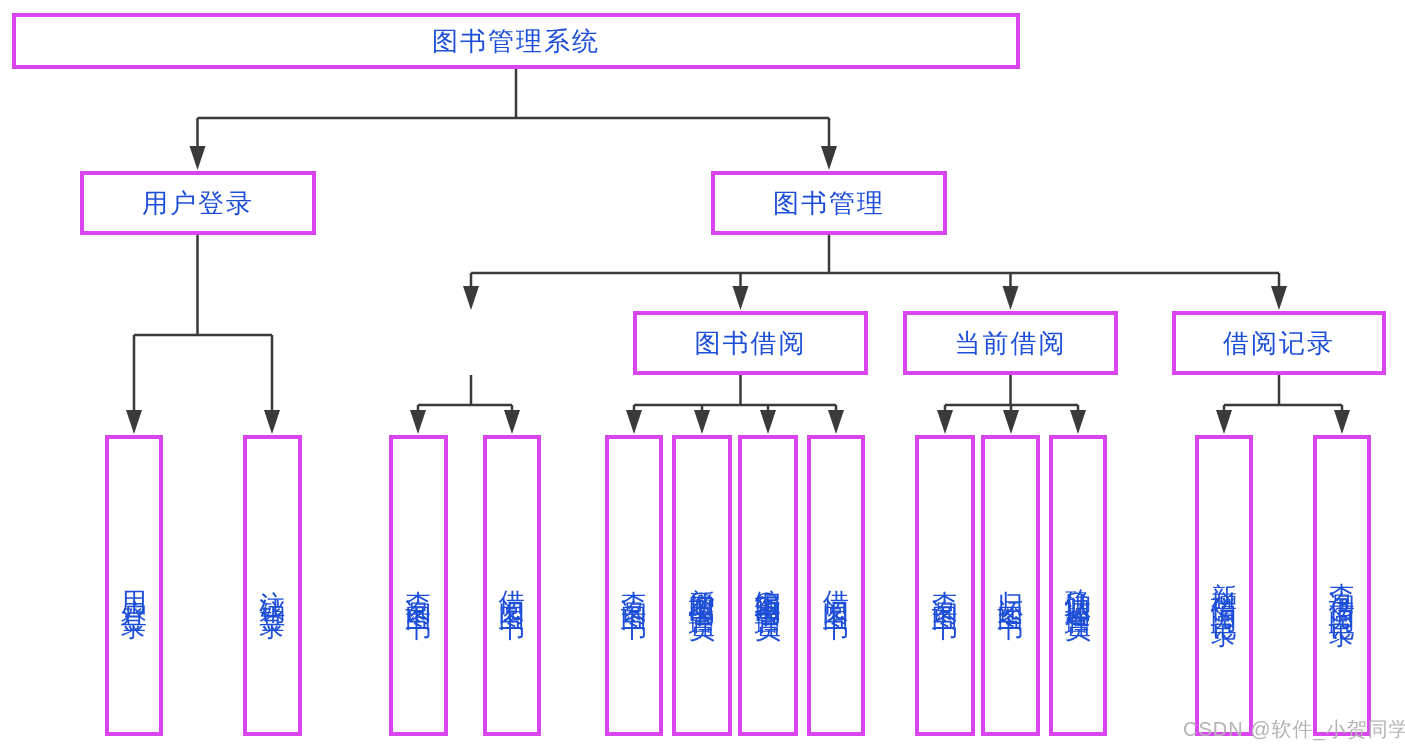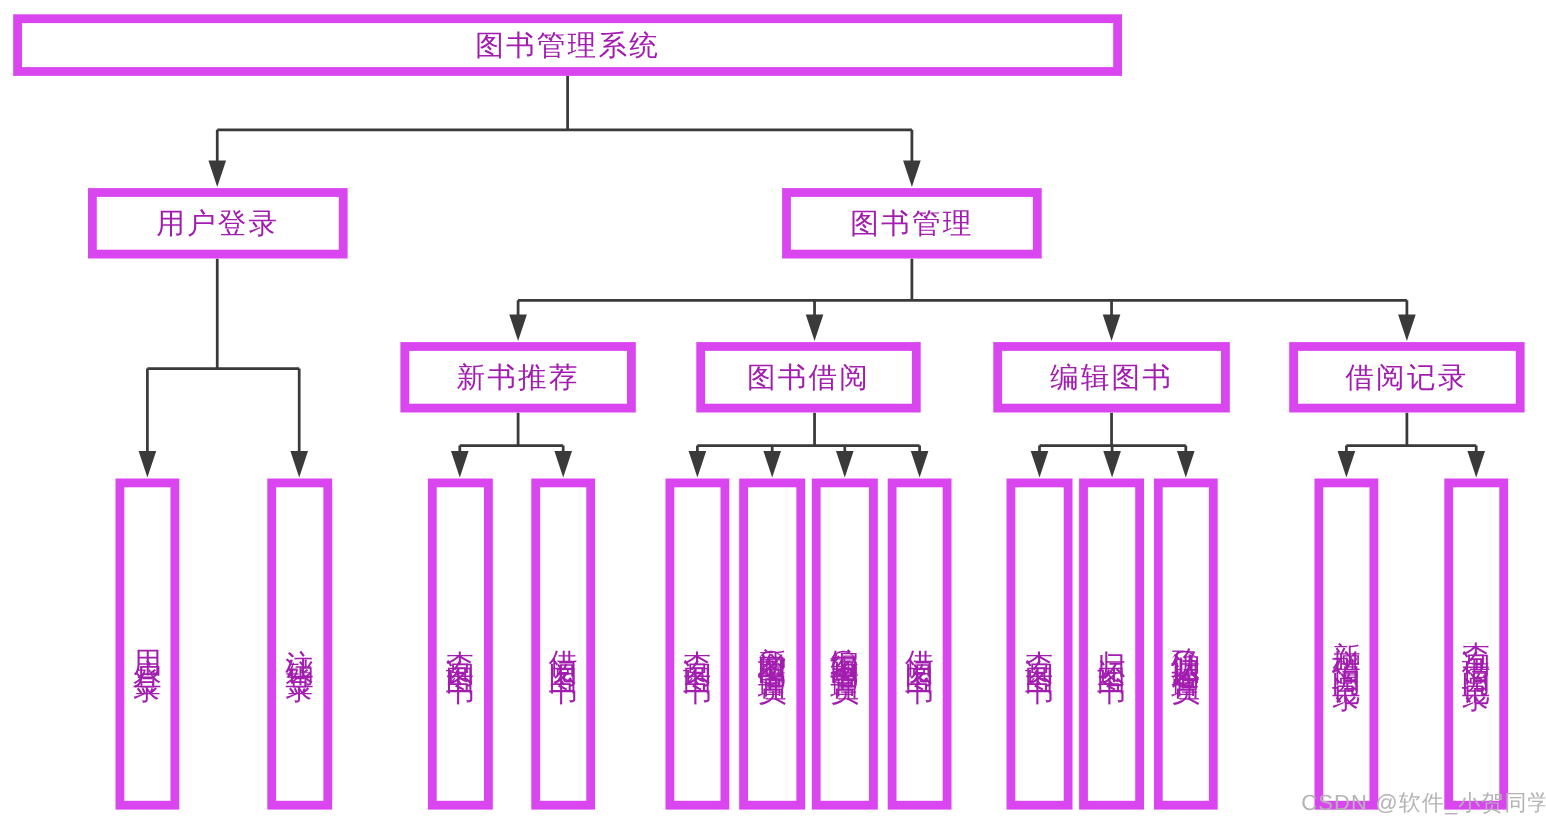--- a/index.html
+++ b/index.html
@@ -7,44 +7,44 @@
     position:relative;
     width:1405px;height:747px;
     background:#ffffff;
     font-family:"Liberation Sans",sans-serif;
     overflow:hidden;
   }
   #wires{position:absolute;left:0;top:0;width:1405px;height:747px;pointer-events:none;}
   .node{
     position:absolute;
     box-sizing:border-box;
-    border:8px solid #d946ef;
+    border:4px solid #d946ef;
     background:#ffffff;
     display:flex;
     align-items:center;
     justify-content:center;
-    color:#a21caf;
+    color:#1d4ed8;
     font-size:26px;
     letter-spacing:2px;
     white-space:nowrap;
   }
   .vnode .vlabel{
     writing-mode:vertical-rl;
     text-orientation:mixed;
     letter-spacing:8px;
     line-height:1.1;
     white-space:nowrap;
   }
   .vnode .vlabel.tight{letter-spacing:4px;}
   
   .n-root {left:12px;  top:13px;  width:1008px; height:56px;}
   .n-login{left:80px;  top:171px; width:236px;  height:64px;}
   .n-mgmt {left:711px; top:171px; width:236px;  height:64px;text-align:right;}
   .n-l3a  {left:364px; top:311px; width:214px;  height:64px;}
-  .n-l3b  {left:633px; top:311px; width:204px;  height:64px;text-align:center;}
+  .n-l3b  {left:633px; top:311px; width:235px;  height:64px;text-align:center;}
   .n-l3c  {left:903px; top:311px; width:215px;  height:64px;}
   .n-l3d  {left:1172px;top:311px; width:214px;  height:64px;}
   
   .vnode{top:435px;height:301px;}
   .n-a1{left:105px;width:58px;}
   .n-a2{left:243px;width:59px;}
   .n-b1{left:389px;width:59px;}
   .n-b2{left:483px;width:58px;}
   .n-c1{left:605px;width:58px;}
   .n-c2{left:672px;width:60px;}
@@ -111,28 +111,25 @@
     <span>图书管理系统</span>
   </div>
 
   <div class="node n-login">
     <span>用户登录</span>
   </div>
   <div class="node n-mgmt">
     <span>图书管理</span>
   </div>
 
-  <div class="node n-l3a">
-    <span>新书推荐</span>
-  </div>
   <div class="node n-l3b">
     <span>图书借阅</span>
   </div>
   <div class="node n-l3c">
-    <span>编辑图书</span>
+    <span>当前借阅</span>
   </div>
   <div class="node n-l3d">
     <span>借阅记录</span>
   </div>
 
   <div class="node vnode n-a1">
     <span class="vlabel">用户登录</span>
   </div>
   <div class="node vnode n-a2">
     <span class="vlabel">注销登录</span>

